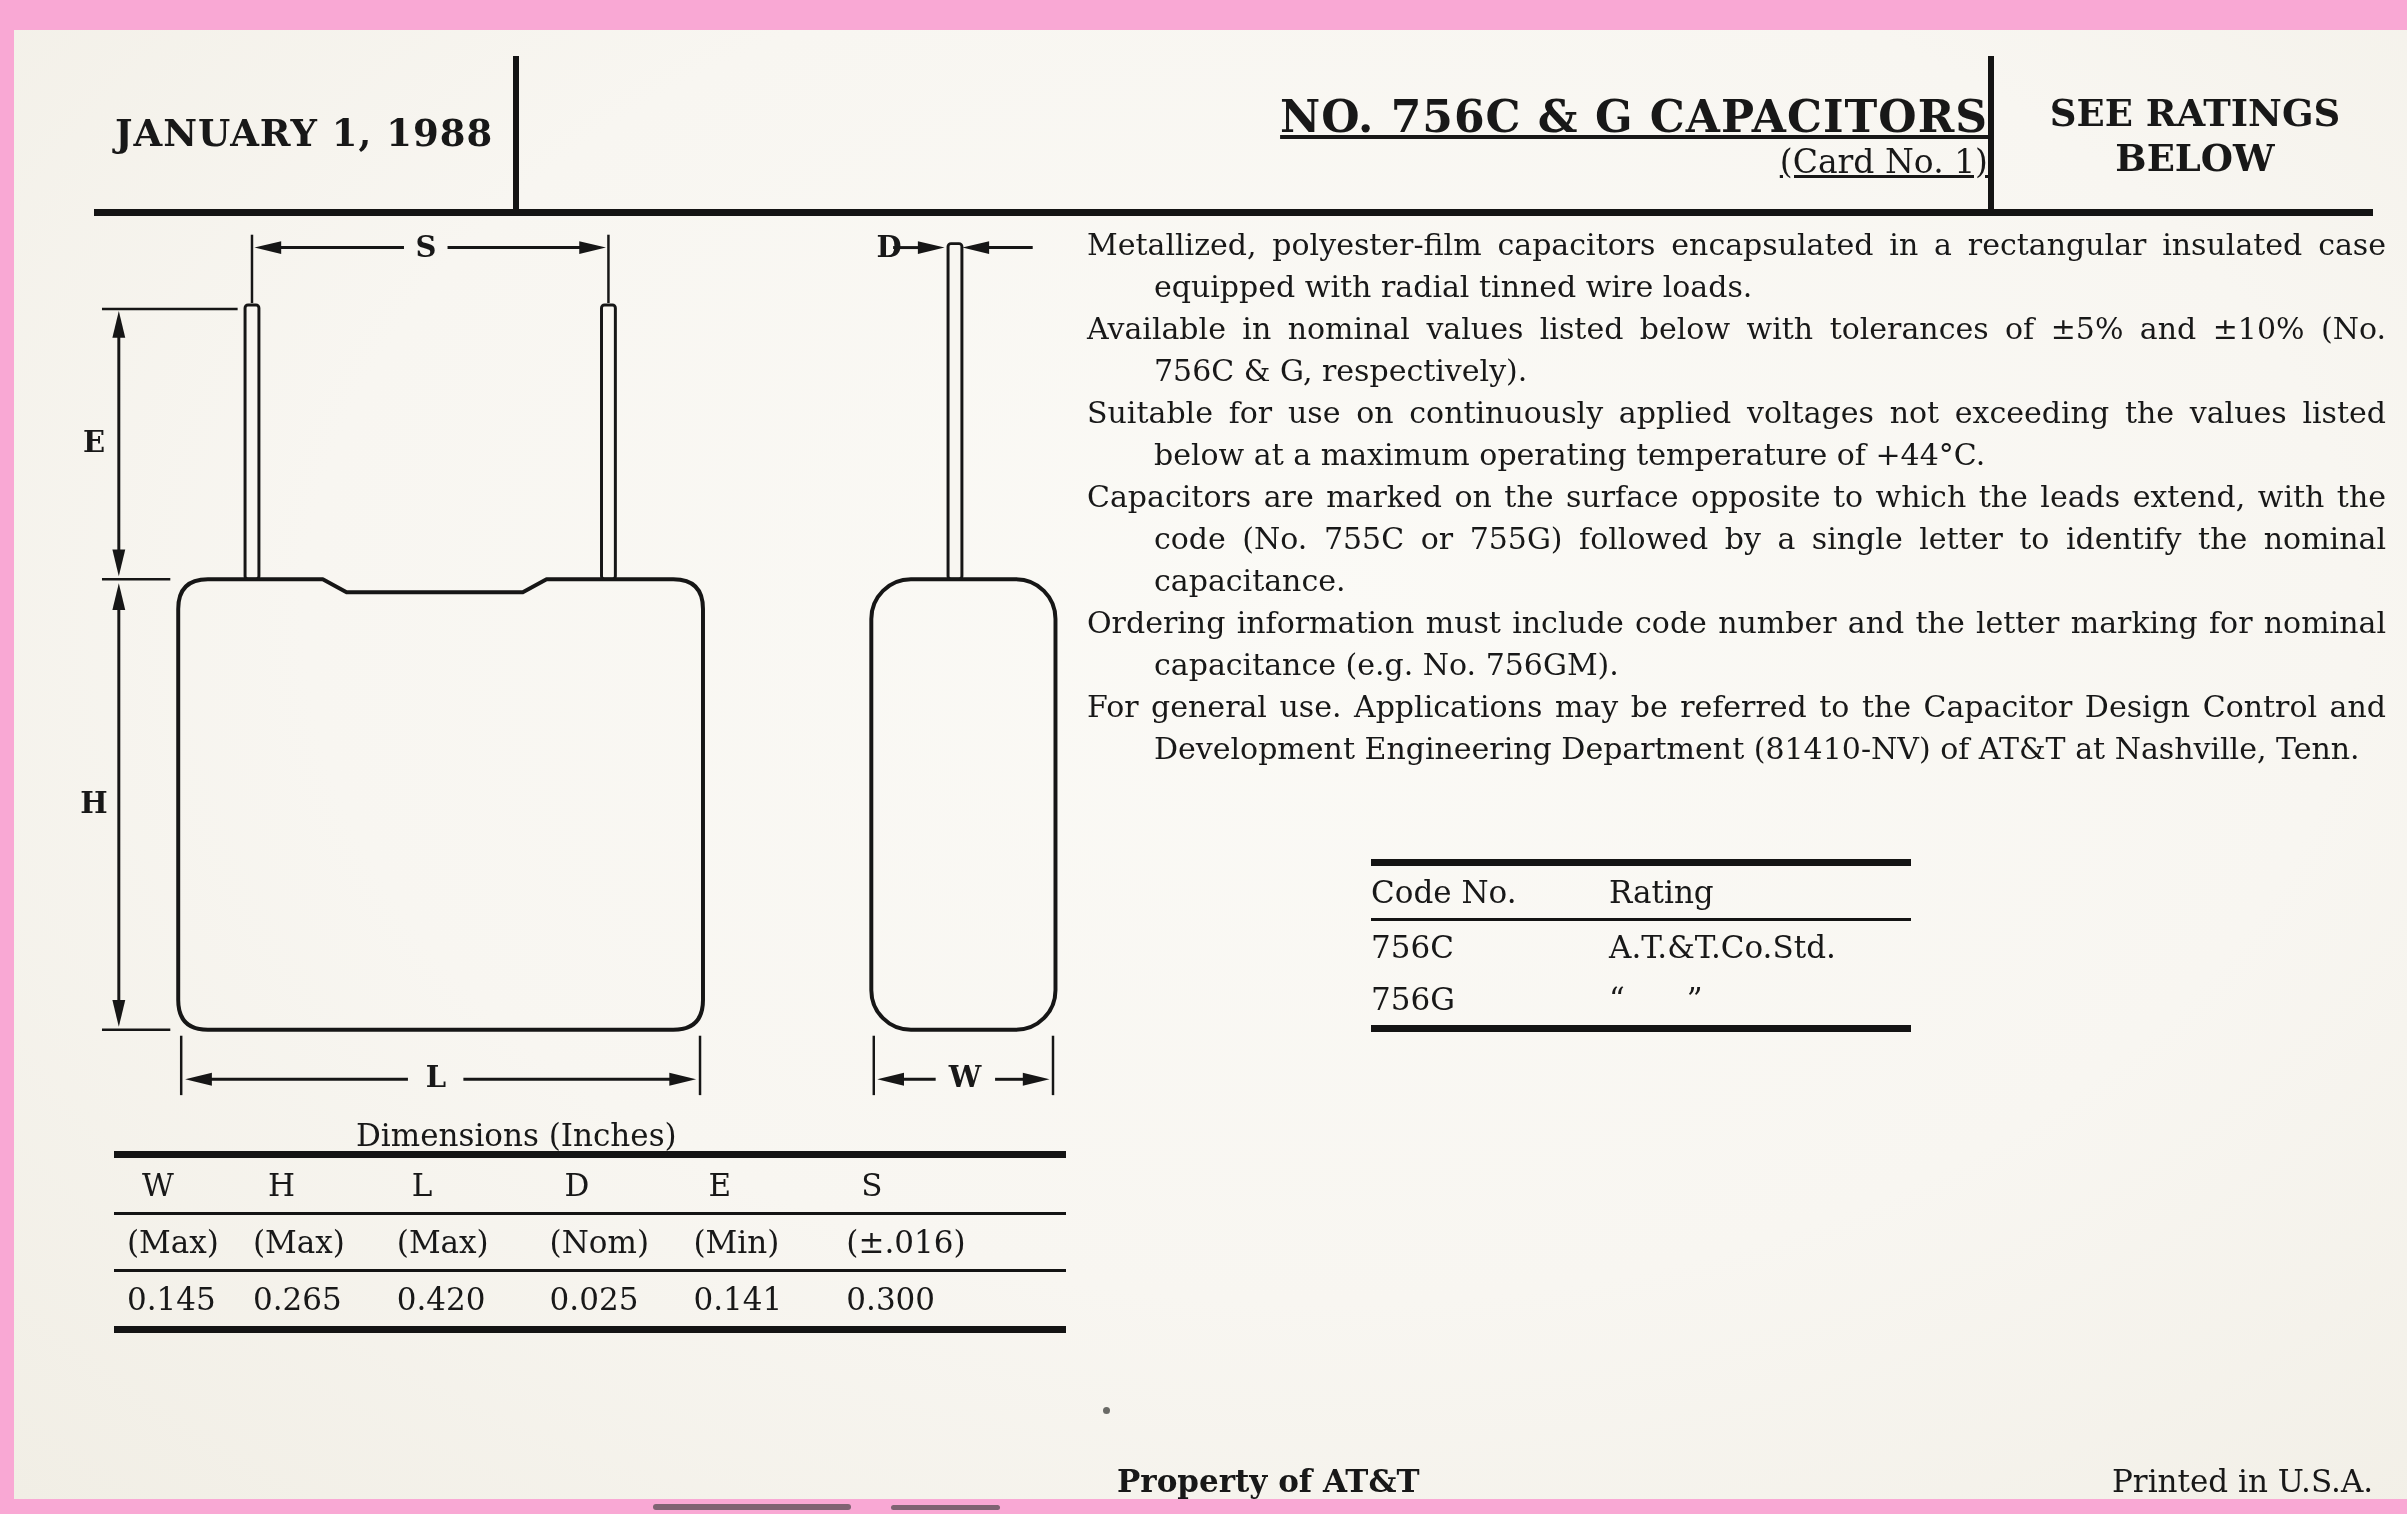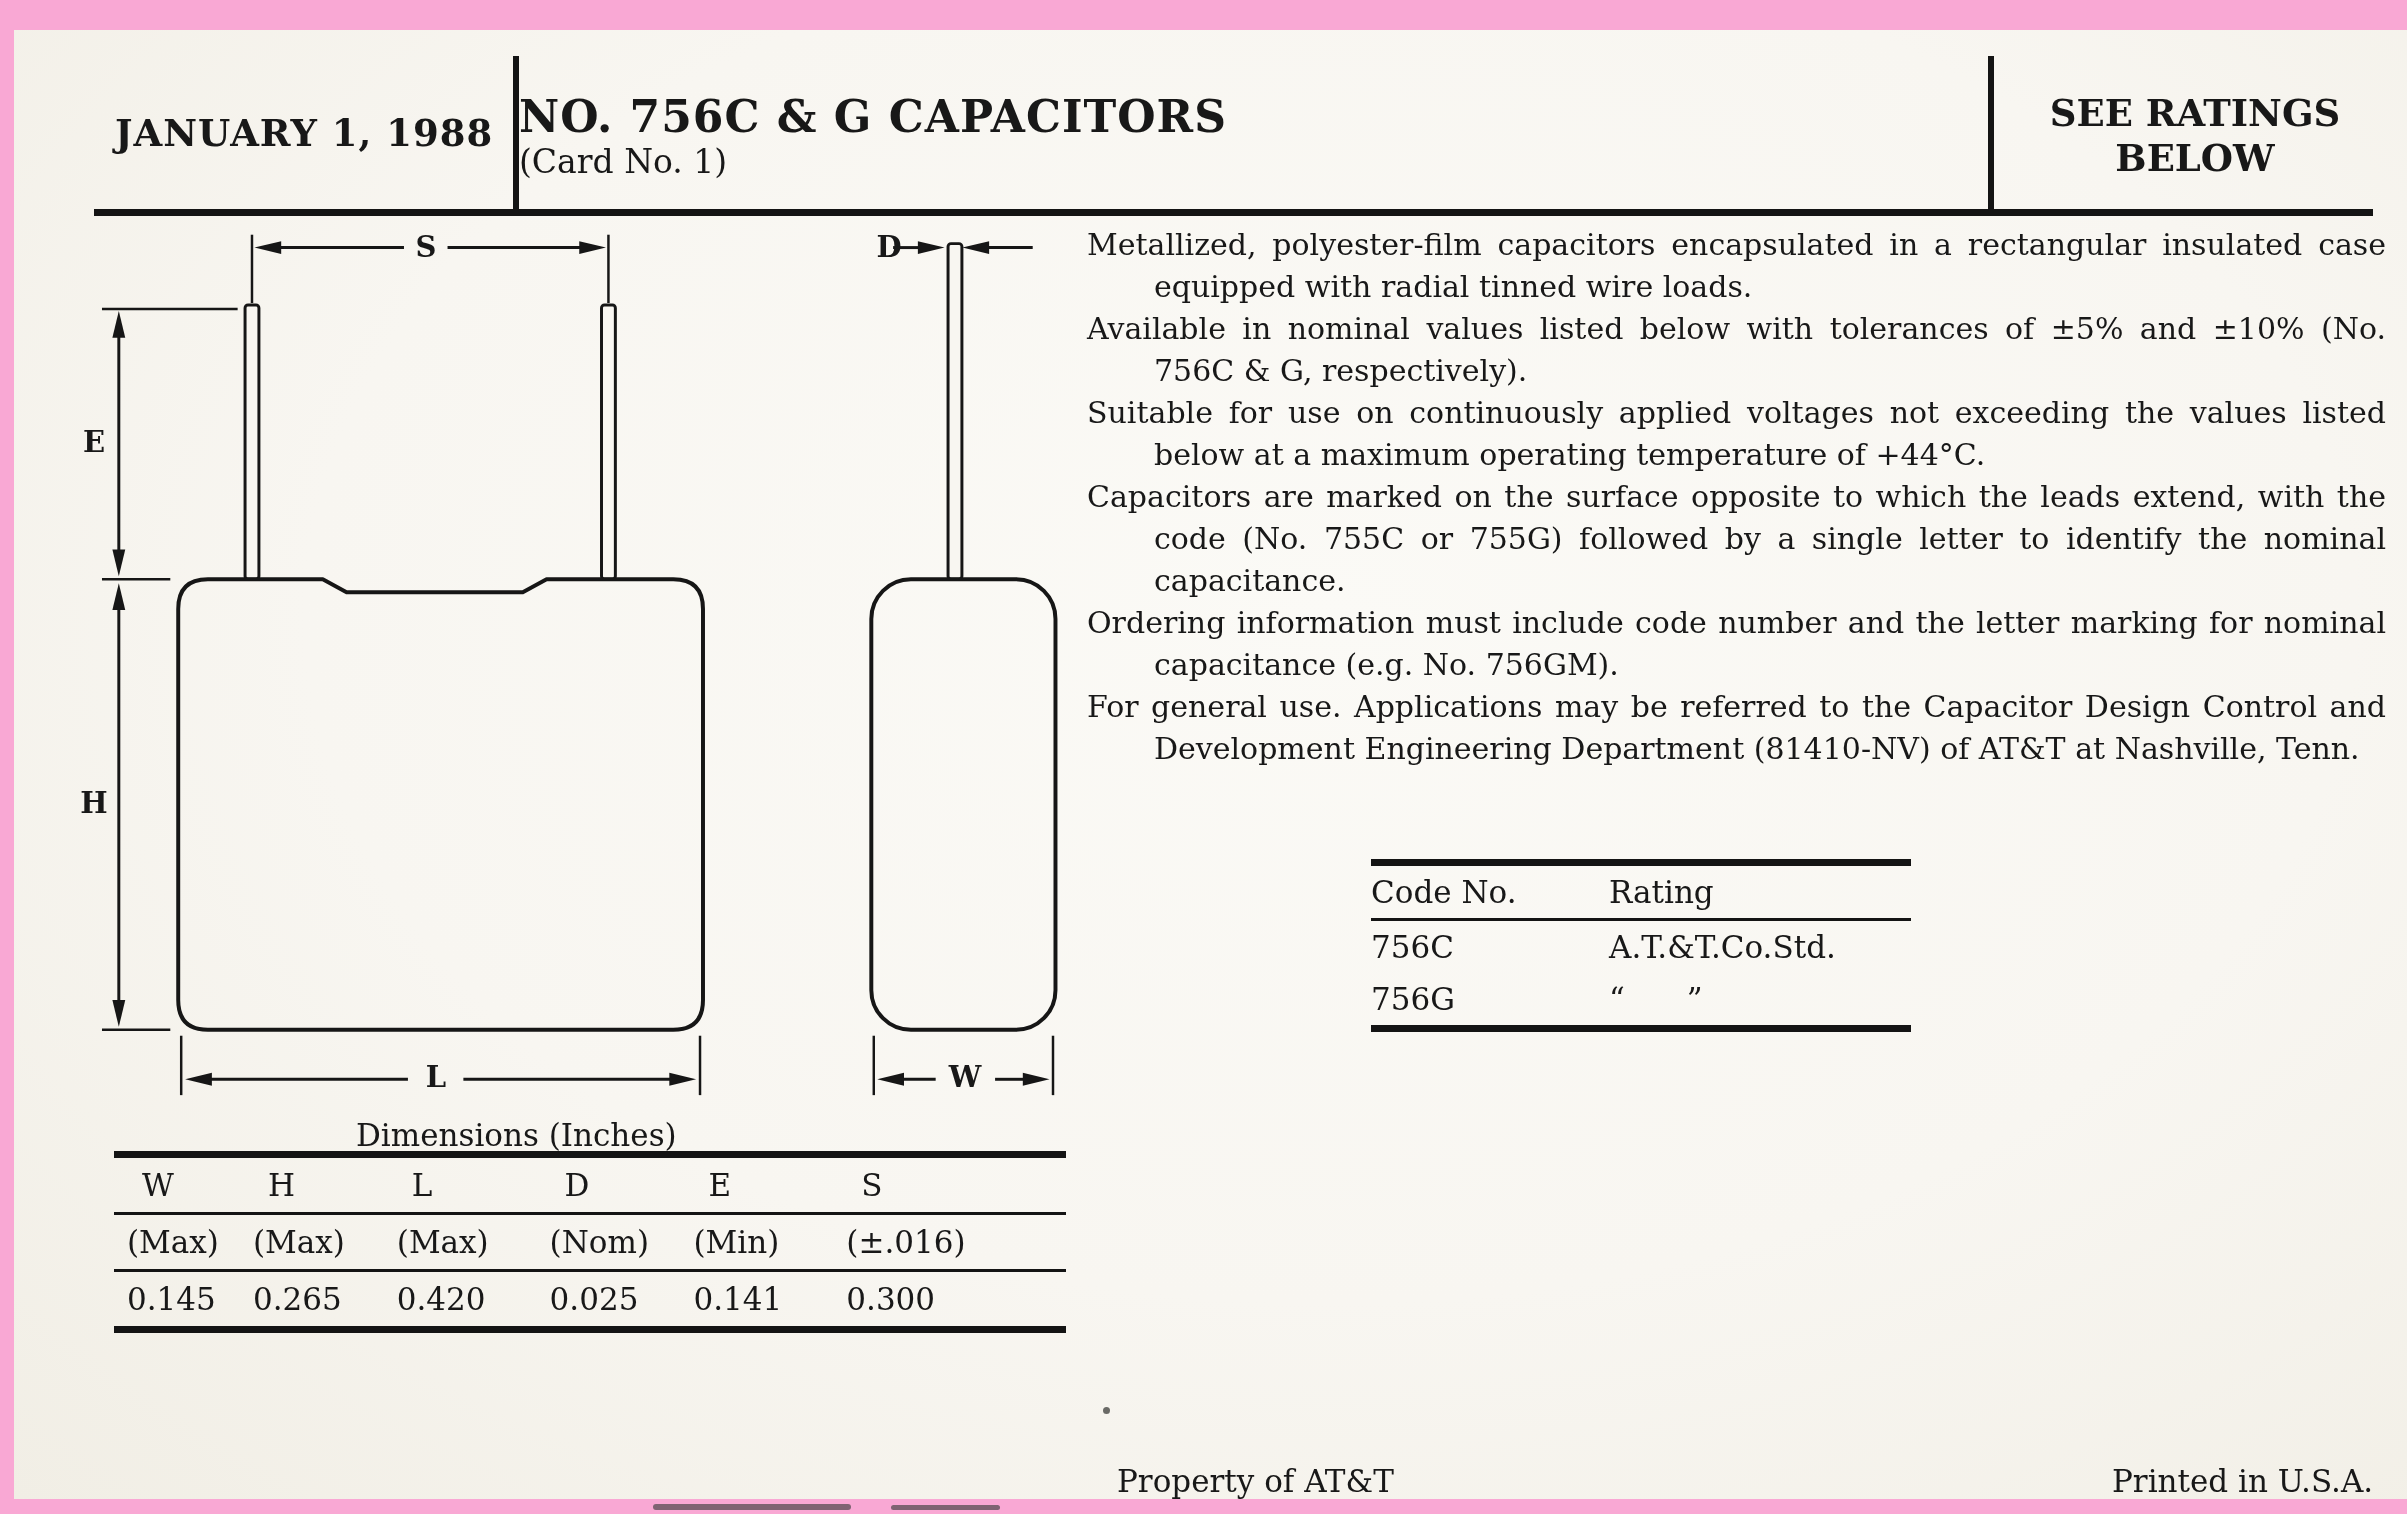--- a/index.html
+++ b/index.html
@@ -14,21 +14,21 @@
     background: radial-gradient(ellipse at 55% 40%, #fbfaf6 0%, #f8f6f1 55%, #f1eee5 100%);
   }
   .abs { position:absolute; }
 
   
   .hdr-date { left:115px; top:111px; font-size:37px; font-weight:bold; letter-spacing:1px; }
   .vdiv { width:6px; background:#141414; top:56px; height:154px; }
   .vdiv.one { left:513px; }
   .vdiv.two { left:1988px; }
   .hrule { left:94px; top:209px; width:2279px; height:7px; background:#141414; }
-  .title-block { left:519px; top:91px; width:1469px; text-align:left; }
+  .title-block { left:519px; top:91px; width:1469px; text-align:right;text-decoration:underline; }
   .doc-title { font-size:44px; font-weight:bold; letter-spacing:1px; }
   .doc-subtitle { font-size:33px; }
   .ratings-note { left:1994px; top:91px; width:402px; text-align:center;
                   font-size:37px; font-weight:bold; line-height:45px; }
 
   
   .dim-label { position:absolute; transform:translateX(-50%); font-size:29px; font-weight:bold; }
 
   
   .desc { left:1087px; top:224px; width:1299px; font-size:30px; line-height:42px; }
@@ -48,21 +48,21 @@
   table.dims {
     position:absolute; left:114px; top:1151px; width:952px;
     border-collapse:collapse; font-size:31px;
     border-top:7px solid #141414; border-bottom:7px solid #141414;
   }
   table.dims tr.rule-row { border-bottom:3px solid #141414; }
   table.dims th { text-align:left; font-weight:normal; padding:9px 0 9px 28px; }
   table.dims td { text-align:left; padding:9px 0 9px 13px; }
 
   
-  .footer-left  { left:1117px; top:1463px; font-size:31px; font-weight:normal; }
+  .footer-left  { left:1117px; top:1463px; font-size:31px; font-weight:bold; }
   .footer-right { left:2112px; top:1463px; font-size:31px; font-weight:normal; }
 
   
   .artifact { position:absolute; background:#3e3e3e; border-radius:4px; opacity:.65; }
   .dot { position:absolute; width:7px; height:7px; border-radius:50%; background:#6a6a66; }
 </style>
 </head>
 <body>
 
 <div class="page">

